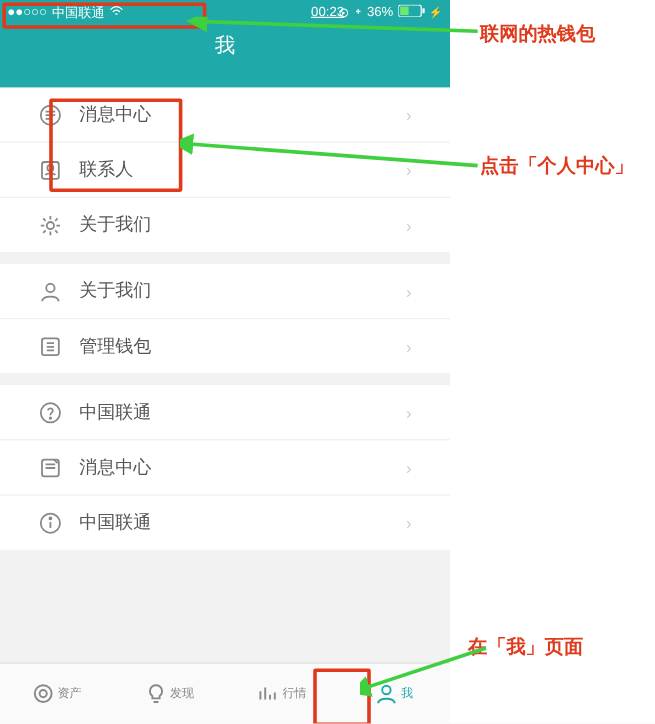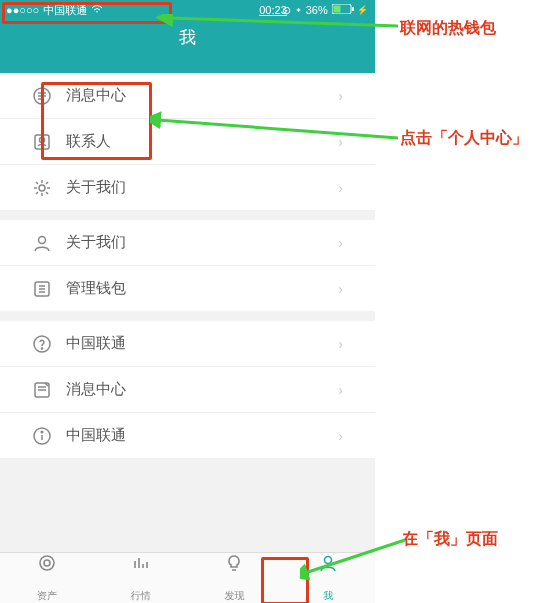--- a/index.html
+++ b/index.html
@@ -13,21 +13,21 @@
   .hbtn{display:flex;flex-direction:column;align-items:center;gap:10px;font-size:13px}
   .hbtn svg{width:34px;height:34px}
   .list{background:#fff;margin:0;padding:0}
   .sep{background:#f2f2f2;height:10px}
   .item{display:flex;align-items:center;padding:0 32px;height:45px;border-bottom:1px solid #eee;color:#555;font-size:15px;position:relative}
   .item:last-child{border-bottom:none}
   .item .ico{width:20px;height:20px;margin-right:14px;display:flex;align-items:center;justify-content:center}
   .item .ico svg{width:20px;height:20px;stroke:#888;fill:none;stroke-width:1.5}
   .chev{margin-left:auto;color:#ccc;font-size:14px}
   .tabbar{height:50px;background:#fafafa;border-top:1px solid #ddd;display:flex;margin-top:auto}
-  .tab{flex:1;display:flex;flex-direction:column;align-items:center;justify-content:space-between;gap:2px;font-size:10px;color:#888}
+  .tab{flex:1;display:flex;flex-direction:row;align-items:center;justify-content:center;gap:2px;font-size:10px;color:#888}
   .tab.active{color:#1fa9a8}
   .tab svg{width:20px;height:20px;stroke:currentColor;fill:none;stroke-width:1.6}
   
   .rbox{position:absolute;border:3px solid #e03a1c;border-radius:2px;pointer-events:none}
   .ann{position:absolute;font-size:16px;color:#e03a1c;font-weight:700}
   .arrow{position:absolute;pointer-events:none}
 </style>
 </head>
 <body>
 
@@ -158,47 +158,47 @@
   <div class="tabbar">
     <div class="tab">
       <svg viewBox="0 0 20 20">
           <circle cx="10" cy="10" r="7"></circle>
           <circle cx="10" cy="10" r="3"></circle>
         </svg>
       <span>资产</span>
     </div>
     <div class="tab">
       <svg viewBox="0 0 20 20">
+          <path d="M10 3a5 5 0 0 0-3 9v2h6v-2a5 5 0 0 0-3-9zM8 17h4"></path>
+        </svg>
+      <span>发现</span>
+    </div>
+    <div class="tab">
+      <svg viewBox="0 0 20 20">
           <path d="M4 15V8M8 15V5M12 15v-4M16 15V9"></path>
         </svg>
       <span>行情</span>
-    </div>
-    <div class="tab">
-      <svg viewBox="0 0 20 20">
-          <path d="M10 3a5 5 0 0 0-3 9v2h6v-2a5 5 0 0 0-3-9zM8 17h4"></path>
-        </svg>
-      <span>发现</span>
     </div>
     <div class="tab active">
       <svg viewBox="0 0 20 20">
           <circle cx="10" cy="7" r="3.5"></circle>
           <path d="M3 18c1-5 13-5 14 0"></path>
         </svg>
       <span>我</span>
     </div>
   </div>
 </div>
 
 <div class="rbox" style="left:2px;top:2px;width:164px;height:16px"></div>
 <div class="rbox" style="left:41px;top:82px;width:105px;height:72px"></div>
 <div class="rbox" style="left:261px;top:557px;width:42px;height:42px"></div>
 
 <div class="ann" style="left:400px;top:18px">联网的热钱包</div>
 <div class="ann" style="left:400px;top:128px;width:140px">点击「个人中心」</div>
-<div class="ann" style="left:402px;top:529px">在「我」页面</div>
+<div class="ann" style="left:390px;top:529px">在「我」页面</div>
 
 <svg class="arrow" style="left:150px;top:14px" width="250" height="20">
   <defs>
       <marker id="ah1" markerWidth="8" markerHeight="8" refX="1" refY="3" orient="auto">
         <path d="M0 0 L6 3 L0 6 Z" fill="#3fcf3f"></path>
       </marker>
     </defs>
   <line x1="248" y1="12" x2="20" y2="4" stroke="#3fcf3f" stroke-width="3" marker-end="url(#ah1)"></line>
 </svg>
 <svg class="arrow" style="left:150px;top:110px" width="250" height="40">

